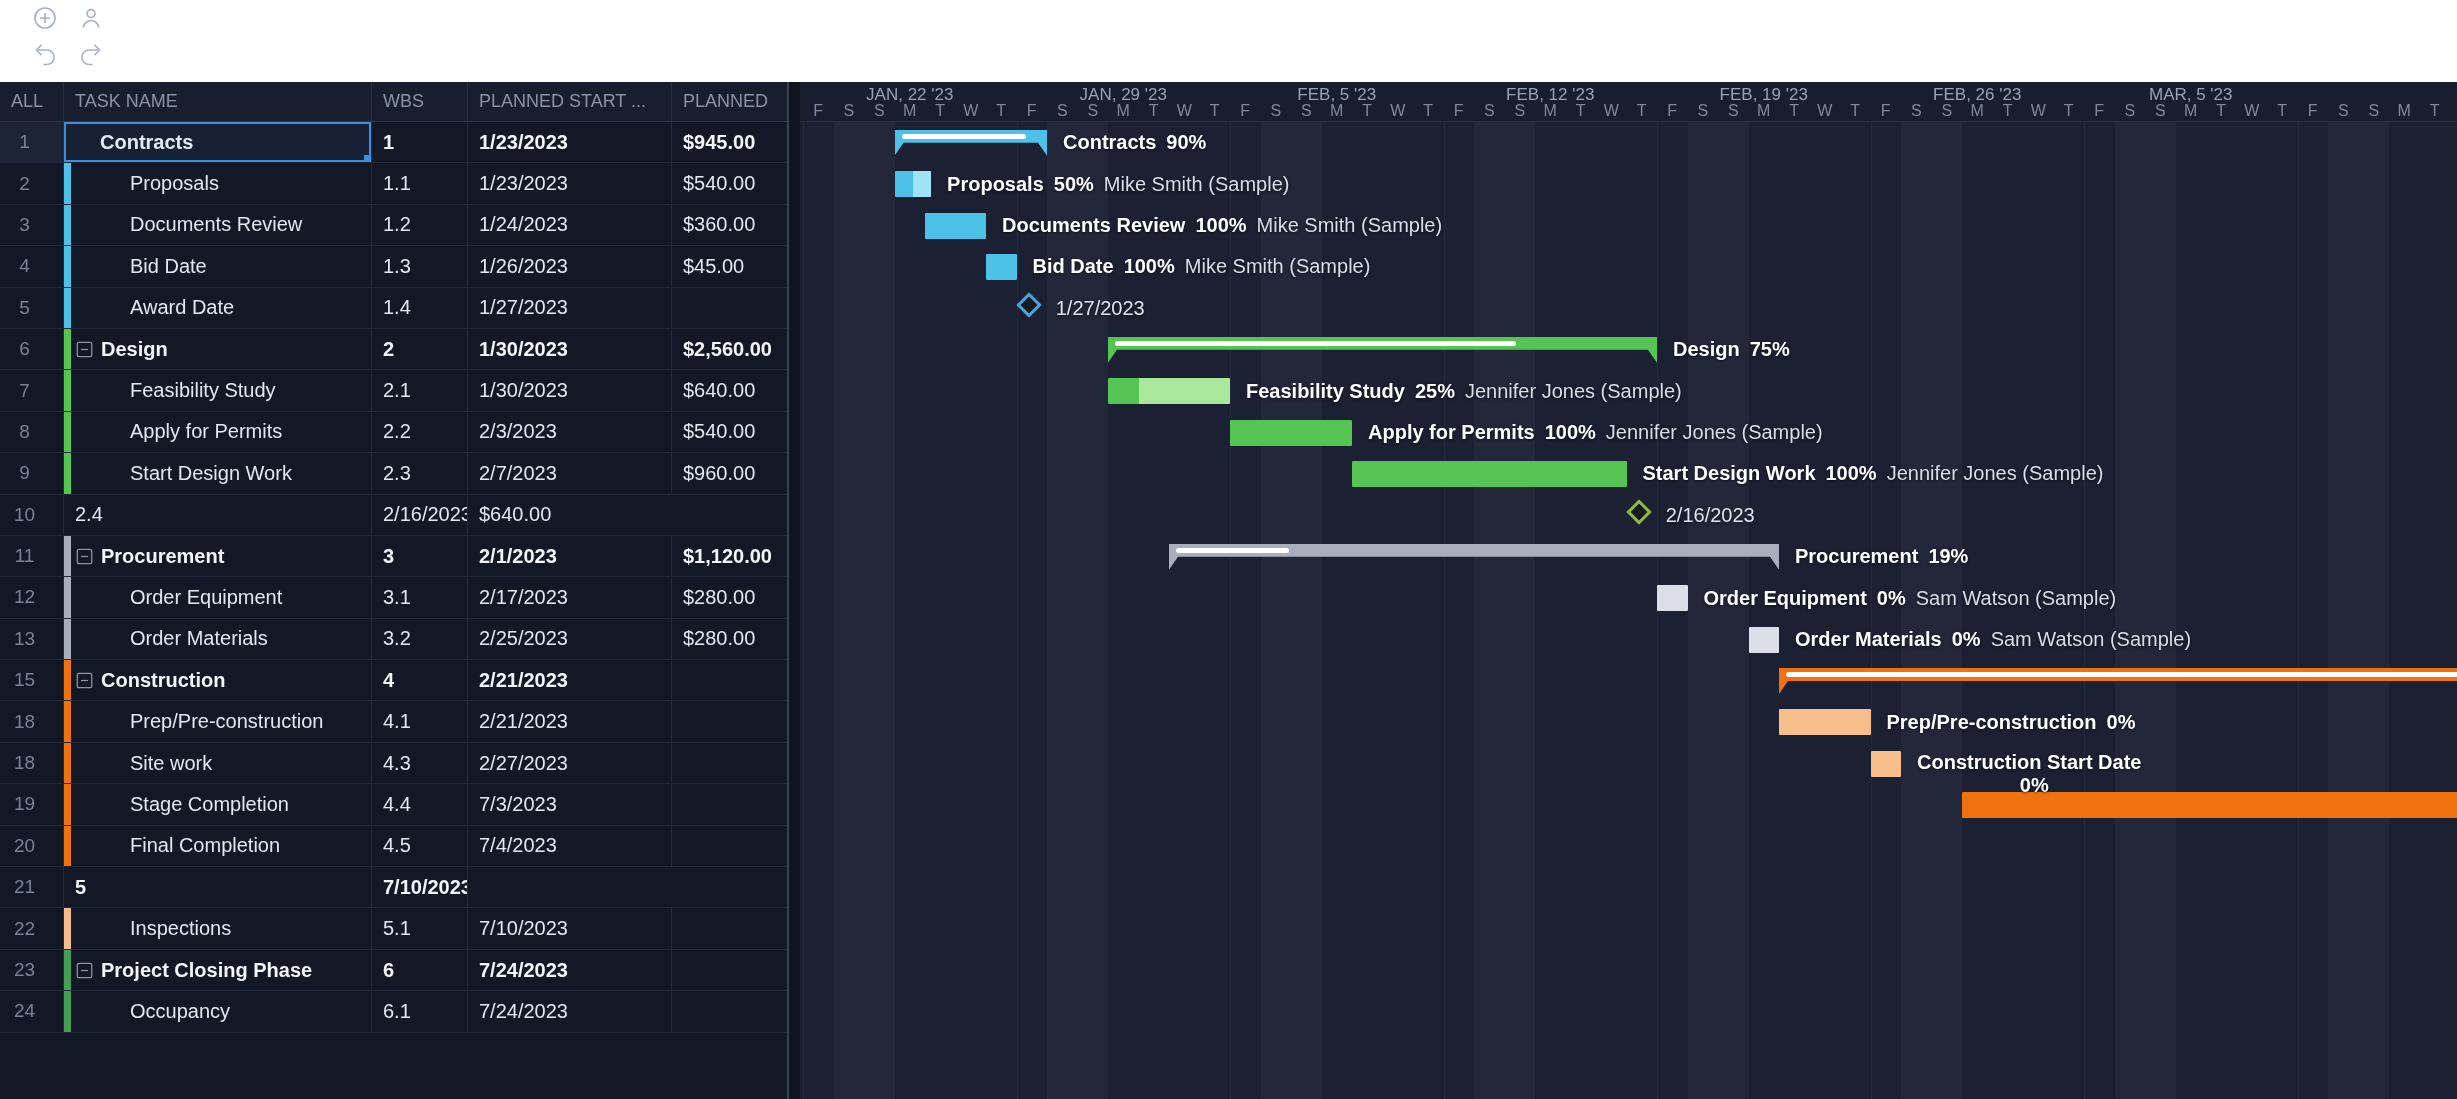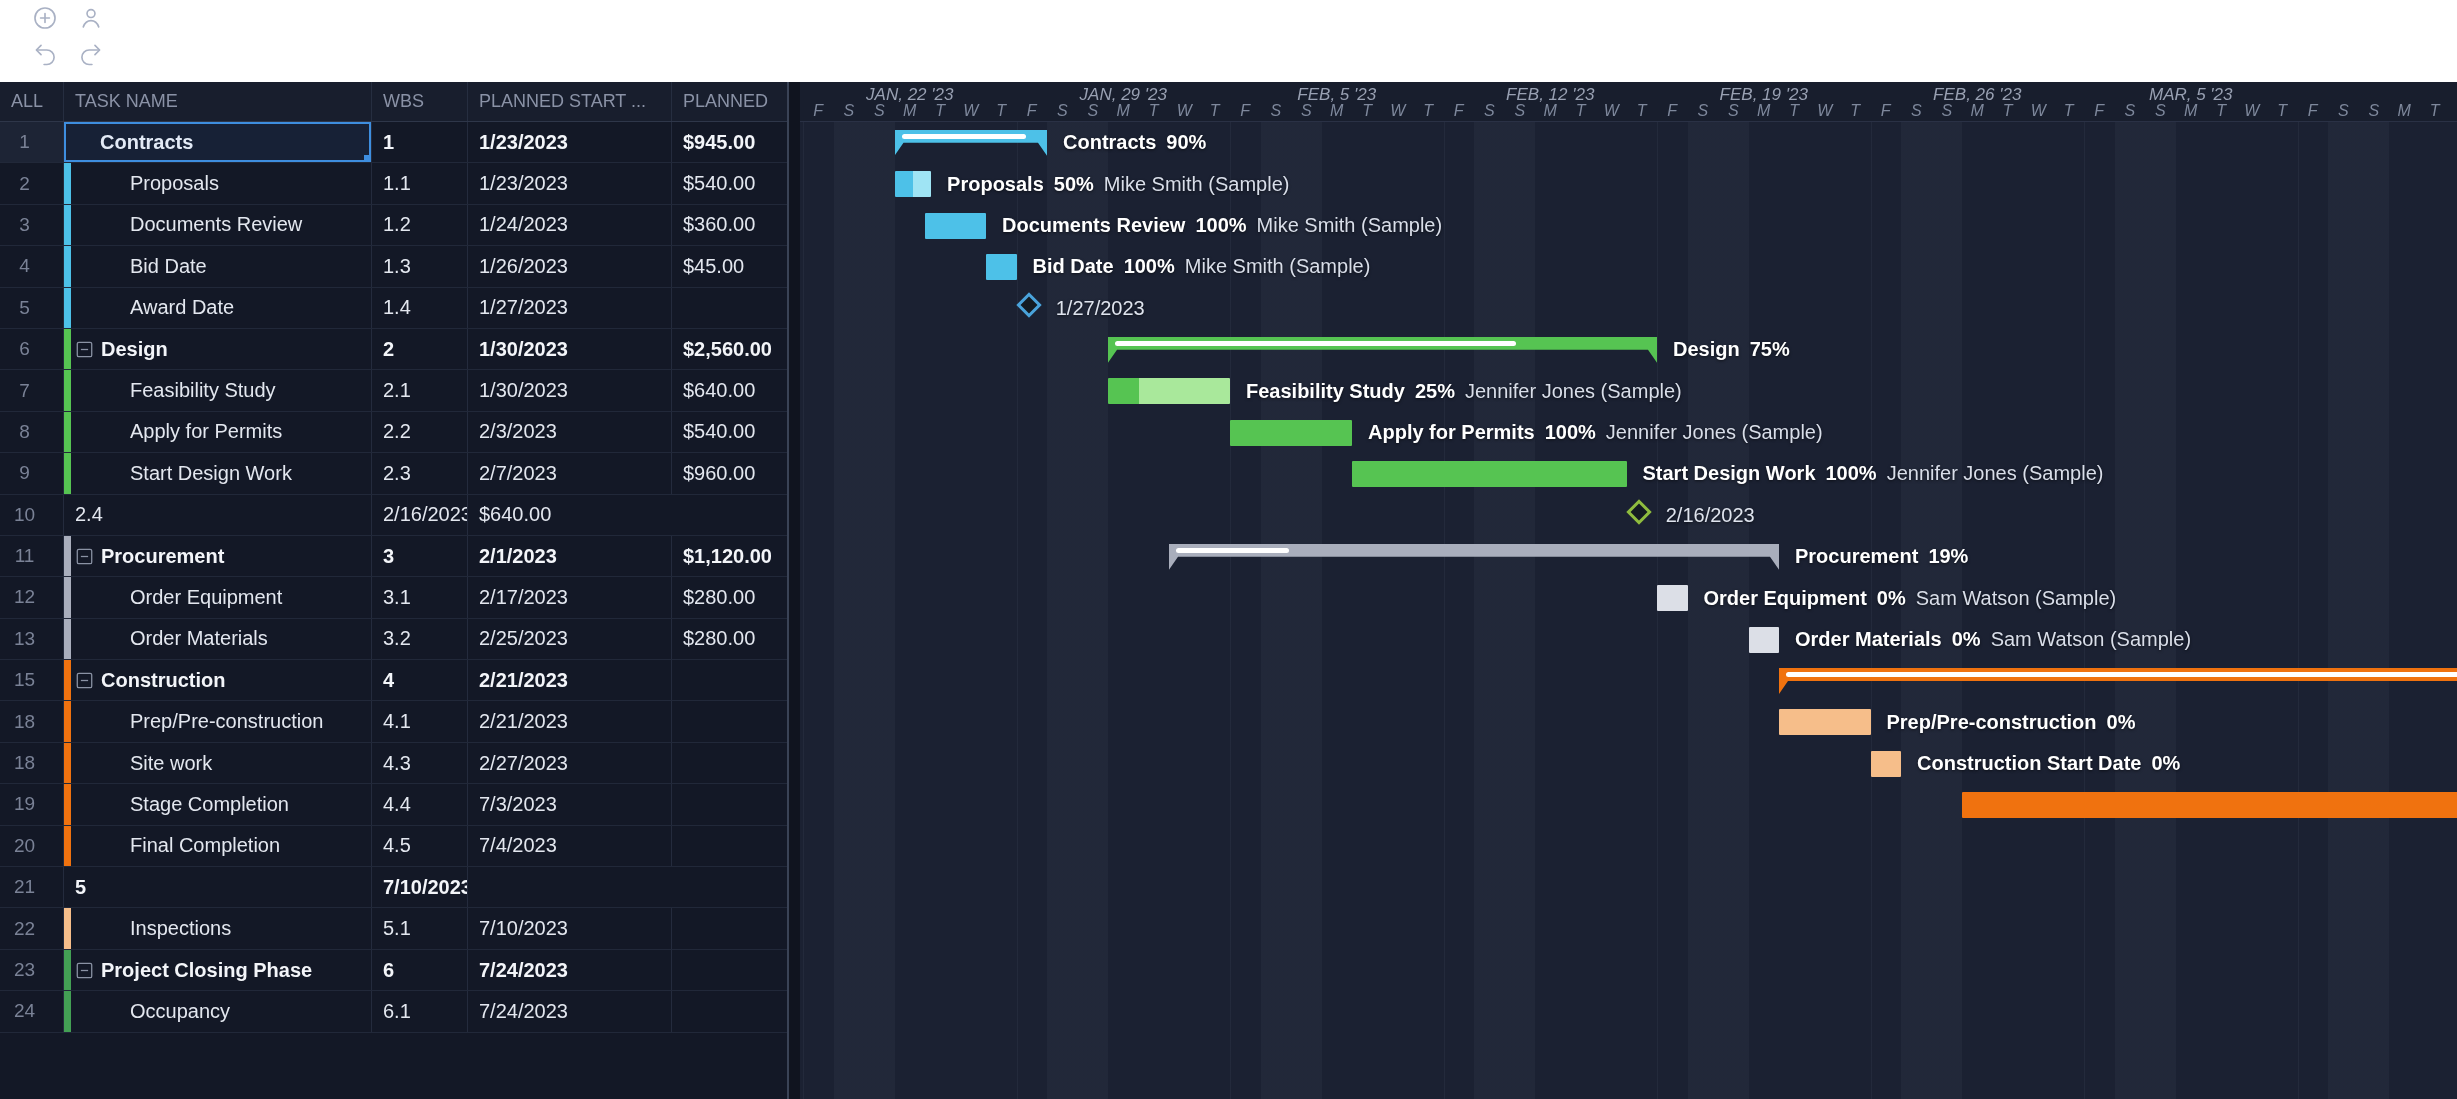--- a/index.html
+++ b/index.html
@@ -36,21 +36,21 @@
   .tname { margin-left: 8px; }
   .tname.noicon { margin-left: 36px; }
   .tname.child { margin-left: 66px; }
   .trow.bold .tname, .trow.bold .val { font-weight: bold; color: #F3F5F9; }
   .c.val { padding-left: 11px; }
   .sel-overlay { position: absolute; inset: 0; border: 2px solid #3E8EDF; background: rgba(70,130,220,0.09); z-index: 4; }
   .sel-handle { position: absolute; width: 10px; height: 10px; background: #3E8EDF; right: -5px; bottom: -5px; z-index: 5; }
 
   
   .g-header { position: absolute; top: 0; left: 0; right: 0; height: 40px; background: #181E2D;
-    border-bottom: 1px solid #2A3145; z-index: 2; font-style: italic; }
+    border-bottom: 1px solid #2A3145; z-index: 2; }
   .wk { position: absolute; top: 3px; transform: translateX(-50%); font-size: 17px; color: #99A1B3; white-space: nowrap; }
   .dl { position: absolute; top: 20px; transform: translateX(-50%); font-size: 16px; color: #7E889C; }
   .g-body { position: absolute; top: 40px; bottom: 0; left: 0; right: 0;
     background-image:
       repeating-linear-gradient(90deg, rgba(173,184,210,0.06) 0 1px, transparent 1px 213.5px),
       repeating-linear-gradient(90deg, transparent 0 30.5px, rgba(173,184,210,0.045) 30.5px 91.5px, transparent 91.5px 213.5px);
     background-position: 3px 0, 3px 0; }
   .bar { position: absolute; height: 26px; border-radius: 1px; display: flex; overflow: hidden; }
   .seg { height: 100%; }
   .bar-summary { position: absolute; height: 26px;
@@ -712,21 +712,21 @@
           <div class="seg" style="flex: 1 1 0%; background: rgb(246, 190, 138);"></div>
         </div>
         <div class="blabel" style="left: 1086.5px; top: 587.3px;">
           <span class="bl-name">Prep/Pre-construction</span>
           <span class="bl-pct">0%</span>
         </div>
         <div class="bar" style="left: 1070.5px; top: 628.7px; width: 30.5px;">
           <div class="seg" style="width: 0%; background: rgb(246, 190, 138);"></div>
           <div class="seg" style="flex: 1 1 0%; background: rgb(246, 190, 138);"></div>
         </div>
-        <div class="blabel" style="left: 1117px; top: 628.7px;">
+        <div class="blabel" style="left: 1117px; top: 628.7px; flex-direction: column;">
           <span class="bl-name">Construction Start Date</span>
           <span class="bl-pct">0%</span>
         </div>
         <div class="bar" style="left: 1162px; top: 670.1px; width: 1677.5px;">
           <div class="seg" style="width: 100%; background: rgb(240, 114, 15);"></div>
           <div class="seg" style="flex: 1 1 0%; background: rgb(240, 114, 15);"></div>
         </div>
       </div>
   </div>
 </div>

